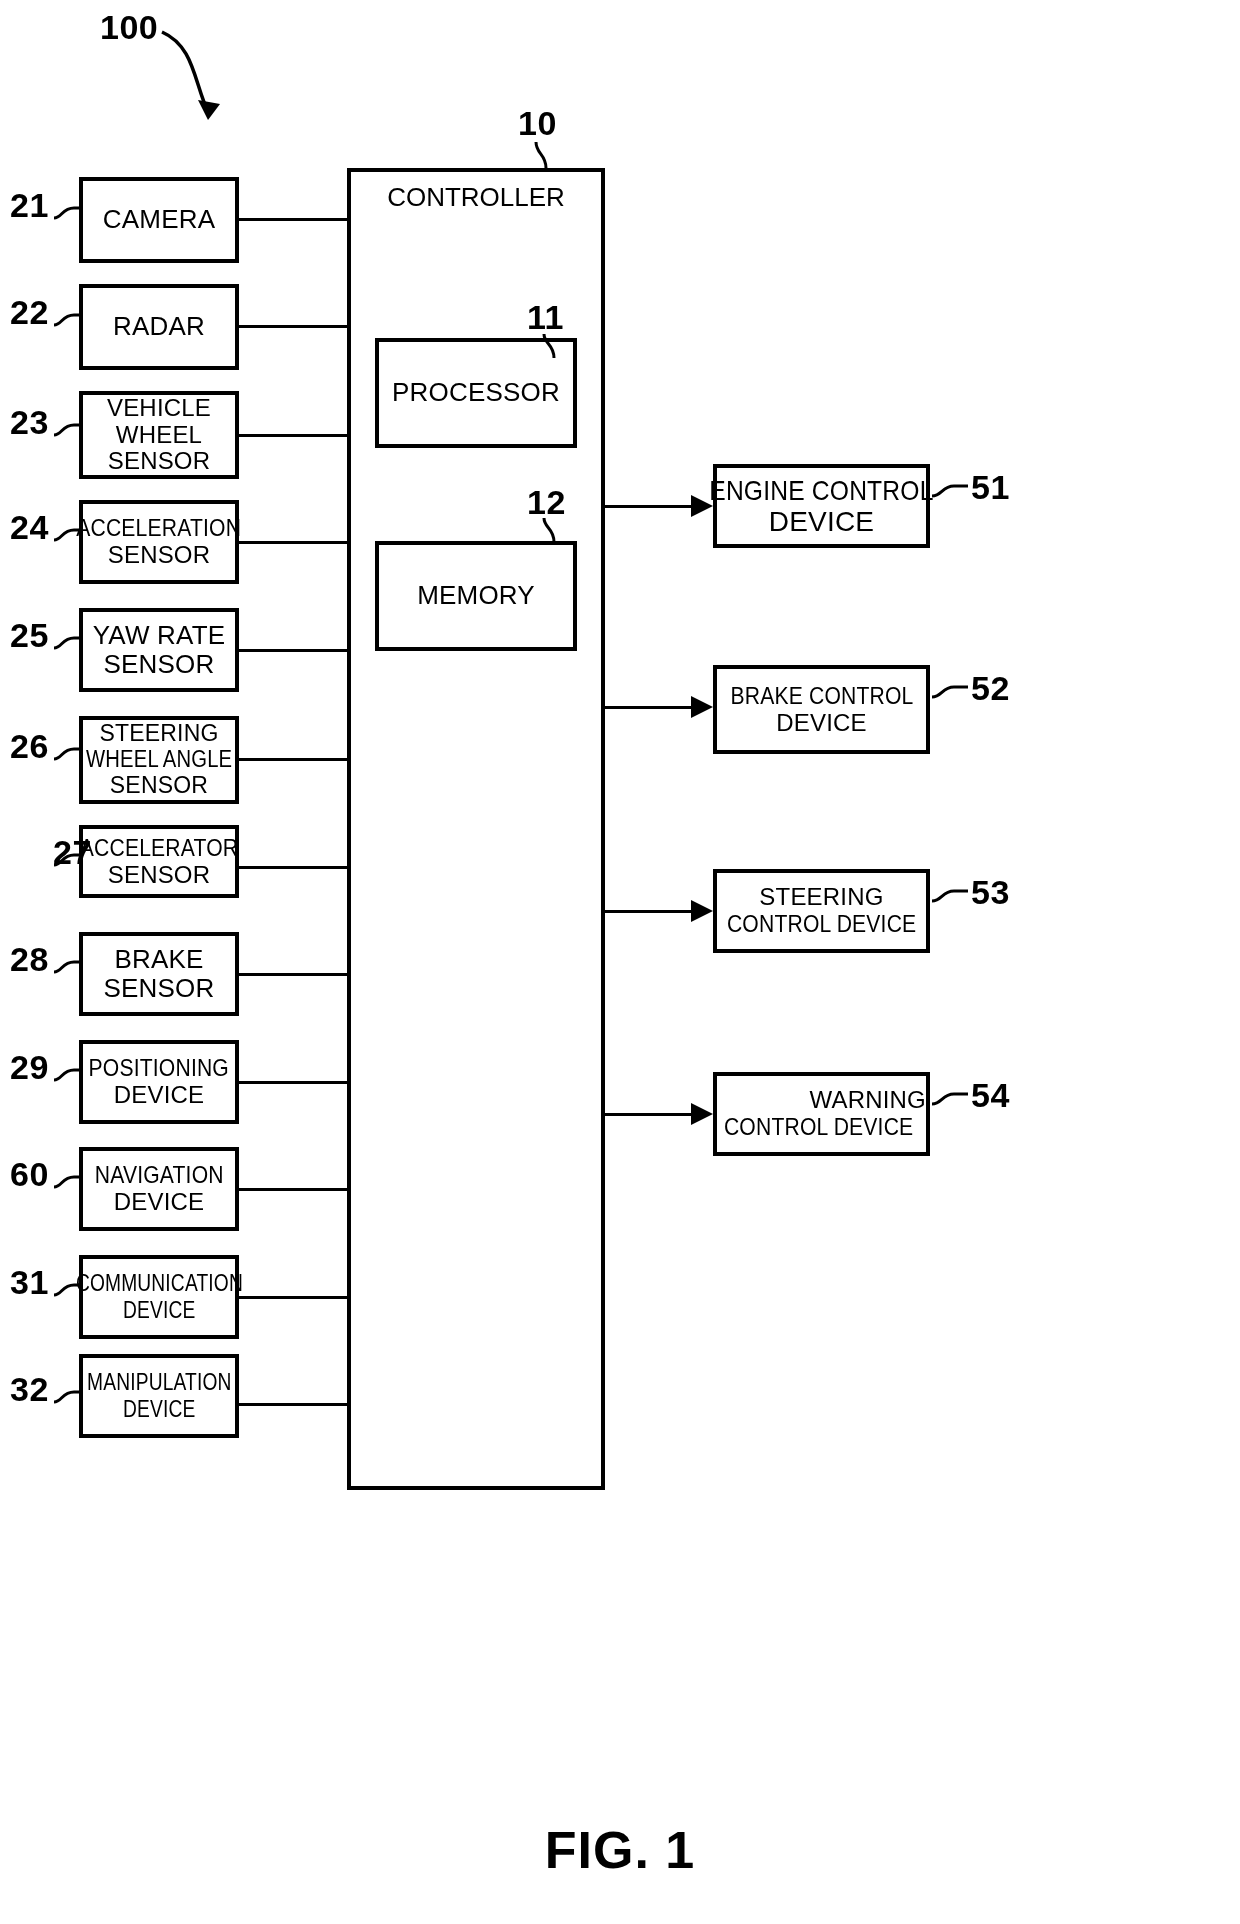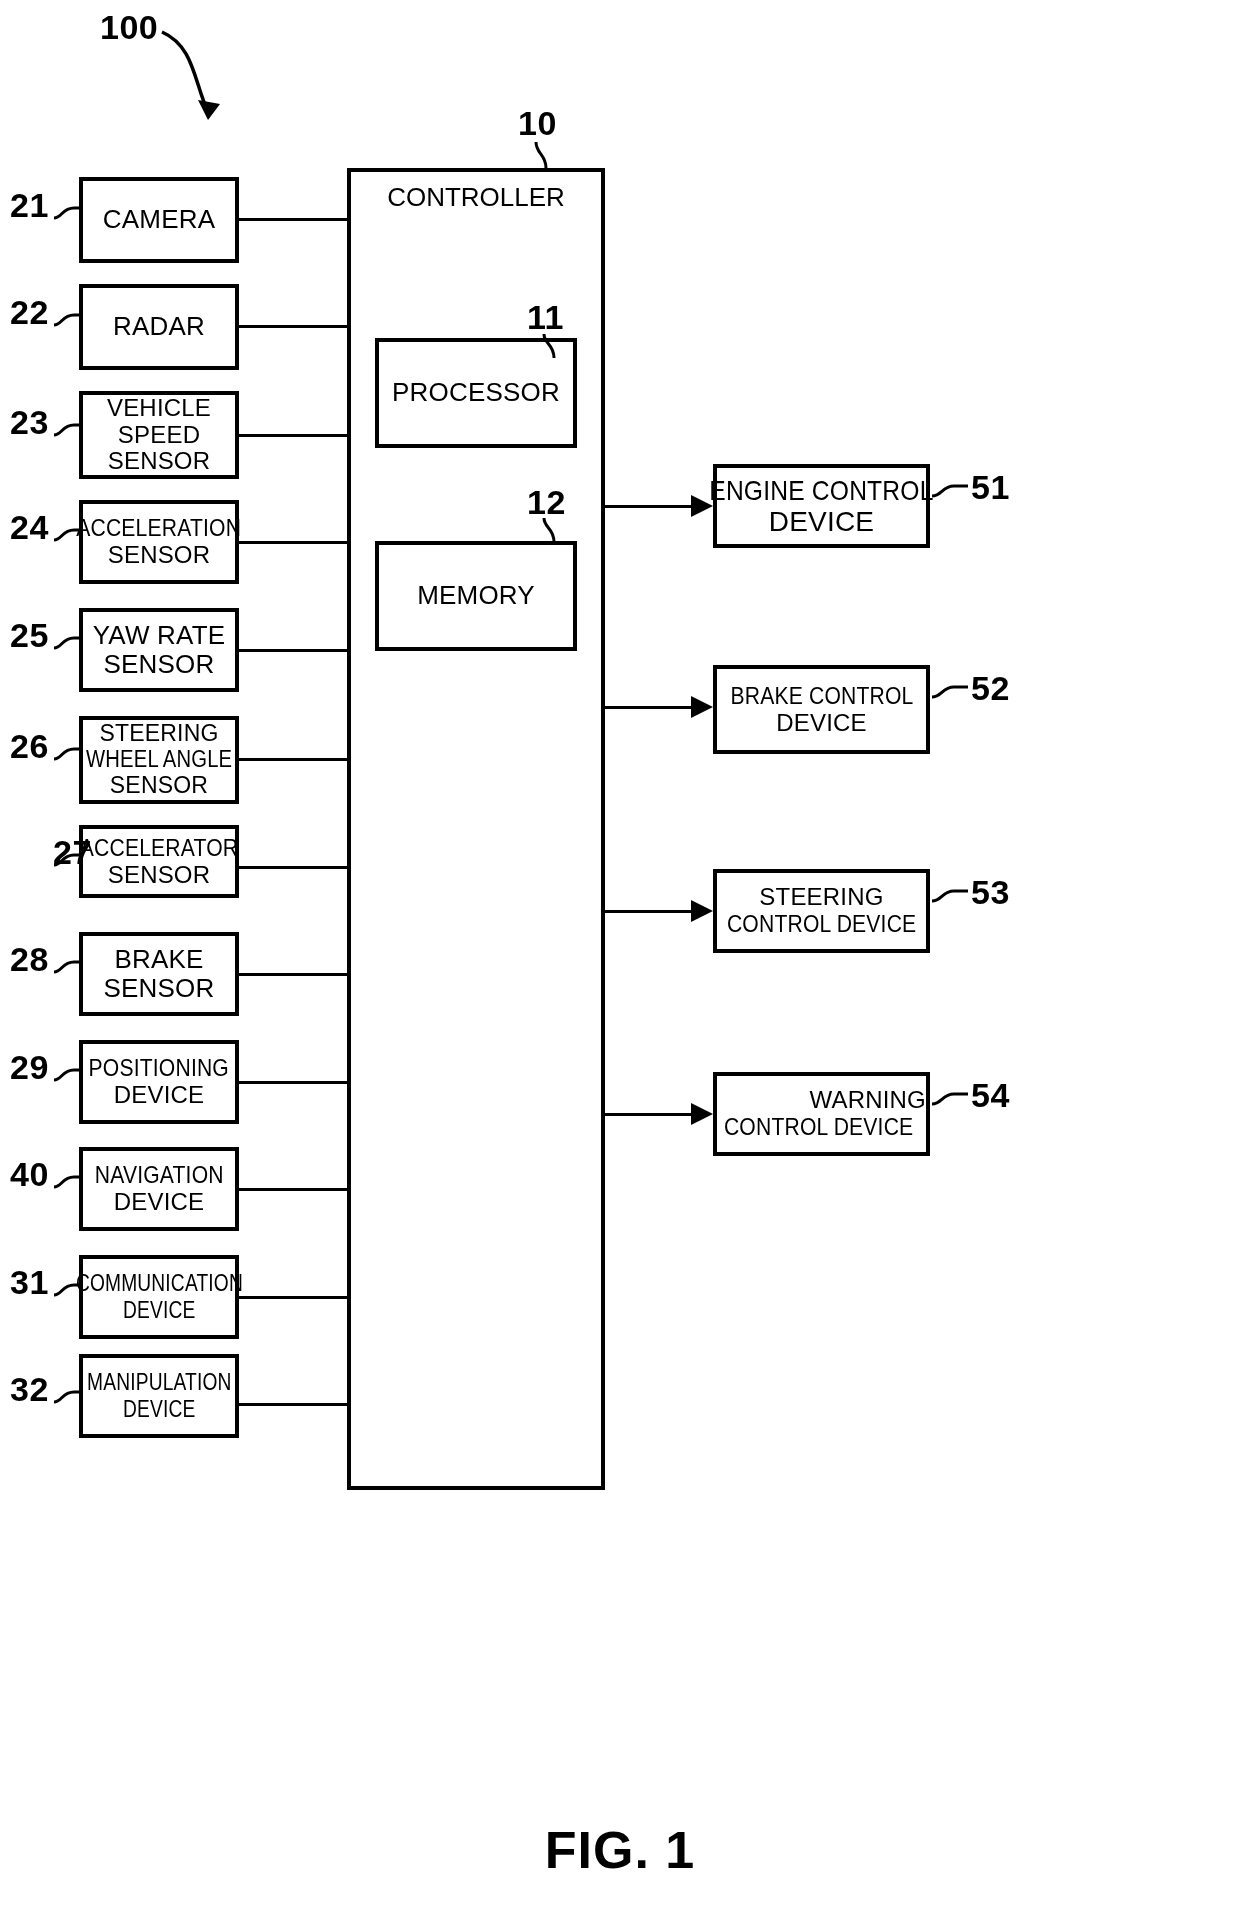--- a/index.html
+++ b/index.html
@@ -162,21 +162,21 @@
     <span class="ln">RADAR</span>
   </div>
   <div class="hline" style="left:239px; top:325px; width:110px;"></div>
   <div class="ref" style="left:10px; top:293px;">22</div>
   <svg class="ref-lead" style="left:52px; top:301px;" width="34" height="34" viewBox="0 0 34 34">
     <path d="M2 24 C 10 24, 10 14, 22 14 L 30 14" stroke="#000" stroke-width="3" fill="none"></path>
   </svg>
 
   <div class="box sensor-box" style="top:391px; height:88px; font-size:24px;">
     <span class="ln">VEHICLE</span>
-    <span class="ln">SPEED</span>
+    <span class="ln">WHEEL</span>
     <span class="ln">SENSOR</span>
   </div>
   <div class="hline" style="left:239px; top:434px; width:110px;"></div>
   <div class="ref" style="left:10px; top:403px;">23</div>
   <svg class="ref-lead" style="left:52px; top:411px;" width="34" height="34" viewBox="0 0 34 34">
     <path d="M2 24 C 10 24, 10 14, 22 14 L 30 14" stroke="#000" stroke-width="3" fill="none"></path>
   </svg>
 
   <div class="box sensor-box" style="top:500px; height:84px; font-size:24px;">
     <span class="ln cond2">ACCELERATION</span>
@@ -237,21 +237,21 @@
   <div class="ref" style="left:10px; top:1048px;">29</div>
   <svg class="ref-lead" style="left:52px; top:1056px;" width="34" height="34" viewBox="0 0 34 34">
     <path d="M2 24 C 10 24, 10 14, 22 14 L 30 14" stroke="#000" stroke-width="3" fill="none"></path>
   </svg>
 
   <div class="box sensor-box" style="top:1147px; height:84px; font-size:24px;">
     <span class="ln cond2">NAVIGATION</span>
     <span class="ln">DEVICE</span>
   </div>
   <div class="hline" style="left:239px; top:1188px; width:110px;"></div>
-  <div class="ref" style="left:10px; top:1155px;">40</div>
+  <div class="ref" style="left:10px; top:1155px;">60</div>
   <svg class="ref-lead" style="left:52px; top:1163px;" width="34" height="34" viewBox="0 0 34 34">
     <path d="M2 24 C 10 24, 10 14, 22 14 L 30 14" stroke="#000" stroke-width="3" fill="none"></path>
   </svg>
 
   <div class="box sensor-box" style="top:1255px; height:84px; font-size:24px;">
     <span class="ln cond">COMMUNICATION</span>
     <span class="ln cond">DEVICE</span>
   </div>
   <div class="hline" style="left:239px; top:1296px; width:110px;"></div>
   <div class="ref" style="left:10px; top:1263px;">31</div>

